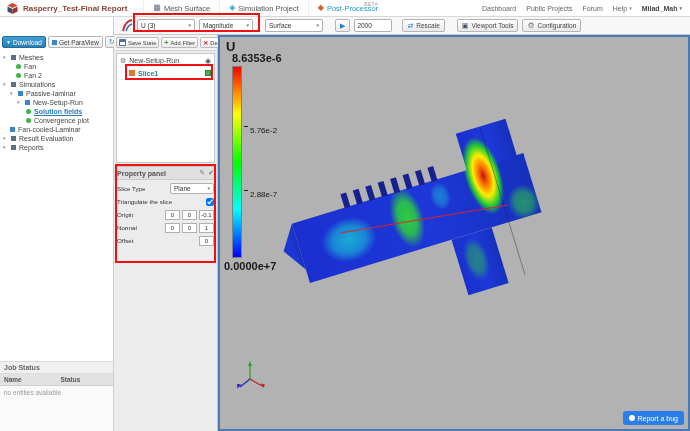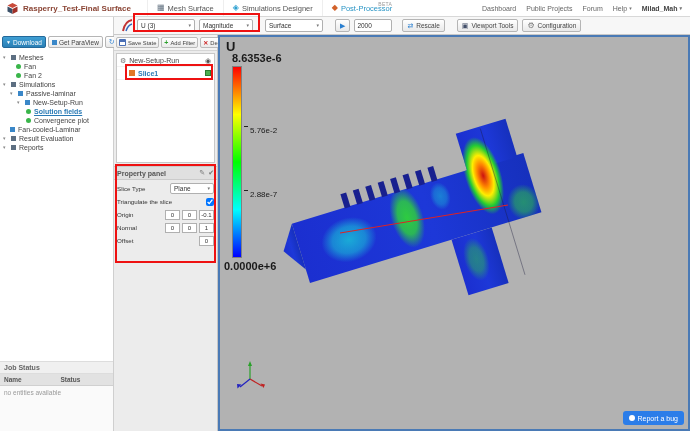--- a/index.html
+++ b/index.html
@@ -98,29 +98,29 @@
 </style>
 </head>
 <body>
 
 <div class="header">
   <svg class="logo" viewBox="0 0 13 13">
     <path d="M1.5 3.5 L6.5 1 L11.5 3.5 L6.5 6 Z" fill="#c94a3a"></path>
     <path d="M1.5 4.5 L6.5 7 L6.5 12 L1.5 9.5 Z" fill="#3a5068"></path>
     <path d="M11.5 4.5 L6.5 7 L6.5 12 L11.5 9.5 Z" fill="#a03028"></path>
   </svg>
-  <div class="project-title">Rasperry_Test-Final Surface</div>
+  <div class="project-title">Rasperry_Test-Final Report</div>
   <div class="tabs">
     <div class="tab">
       <span class="tabicon ic-mesh">▦</span>
       <span>Mesh Surface</span>
     </div>
     <div class="tab">
       <span class="tabicon ic-sim">◈</span>
-      <span>Simulations Designer</span>
+      <span>Simulation Project</span>
     </div>
     <div class="tab active">
       <span class="beta">BETA</span>
       <span class="tabicon ic-post">◆</span>
       <span>Post-Processor</span>
     </div>
   </div>
   <div class="hnav">
     <span class="item">Dashboard</span>
     <span class="item">Public Projects</span>
@@ -410,21 +410,21 @@
   <div class="leg-max">8.6353e-6</div>
   <div class="leg-bar"></div>
   <div class="leg-tick t1">
     <span class="dash"></span>
     <span>5.76e-2</span>
   </div>
   <div class="leg-tick t2">
     <span class="dash"></span>
     <span>2.88e-7</span>
   </div>
-  <div class="leg-min">0.0000e+6</div>
+  <div class="leg-min">0.0000e+7</div>
 
   <div class="reportbug">
     <span class="bugdot"></span>
     <span>Report a bug</span>
   </div>
 </div>
 
 <div class="anno anno-toolbar"></div>
 <div class="anno anno-slice"></div>
 <div class="anno anno-props"></div>

